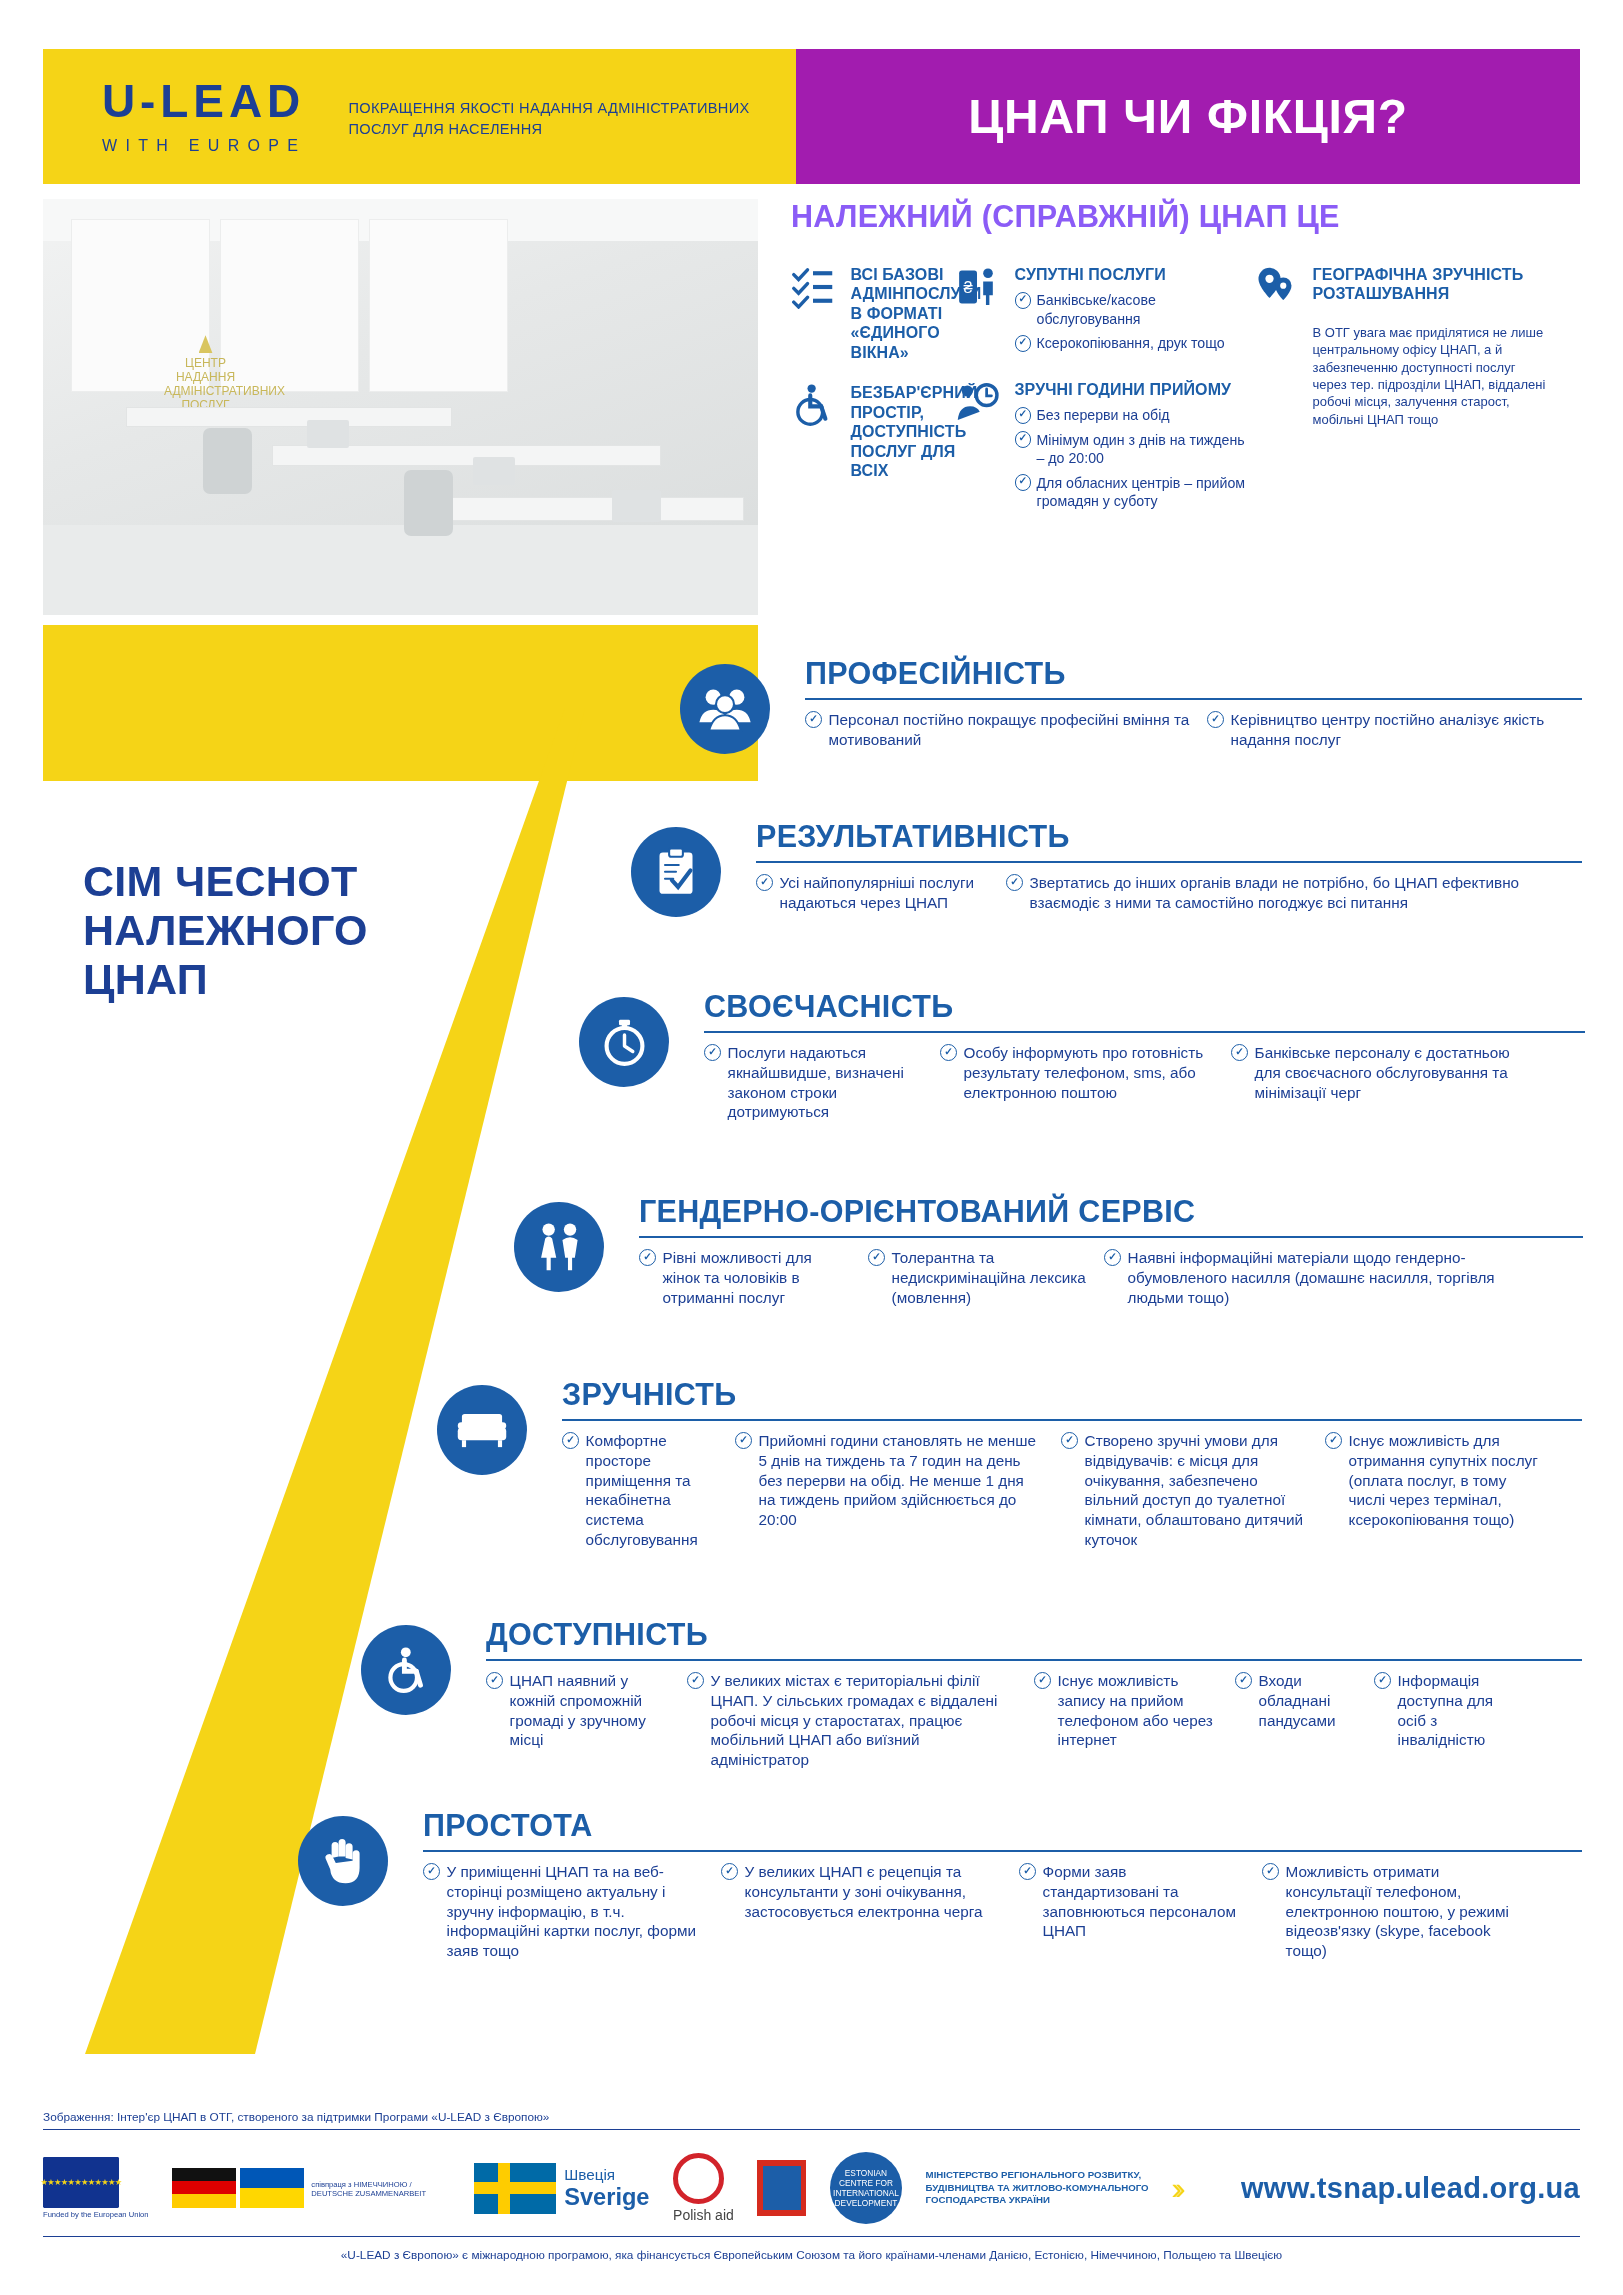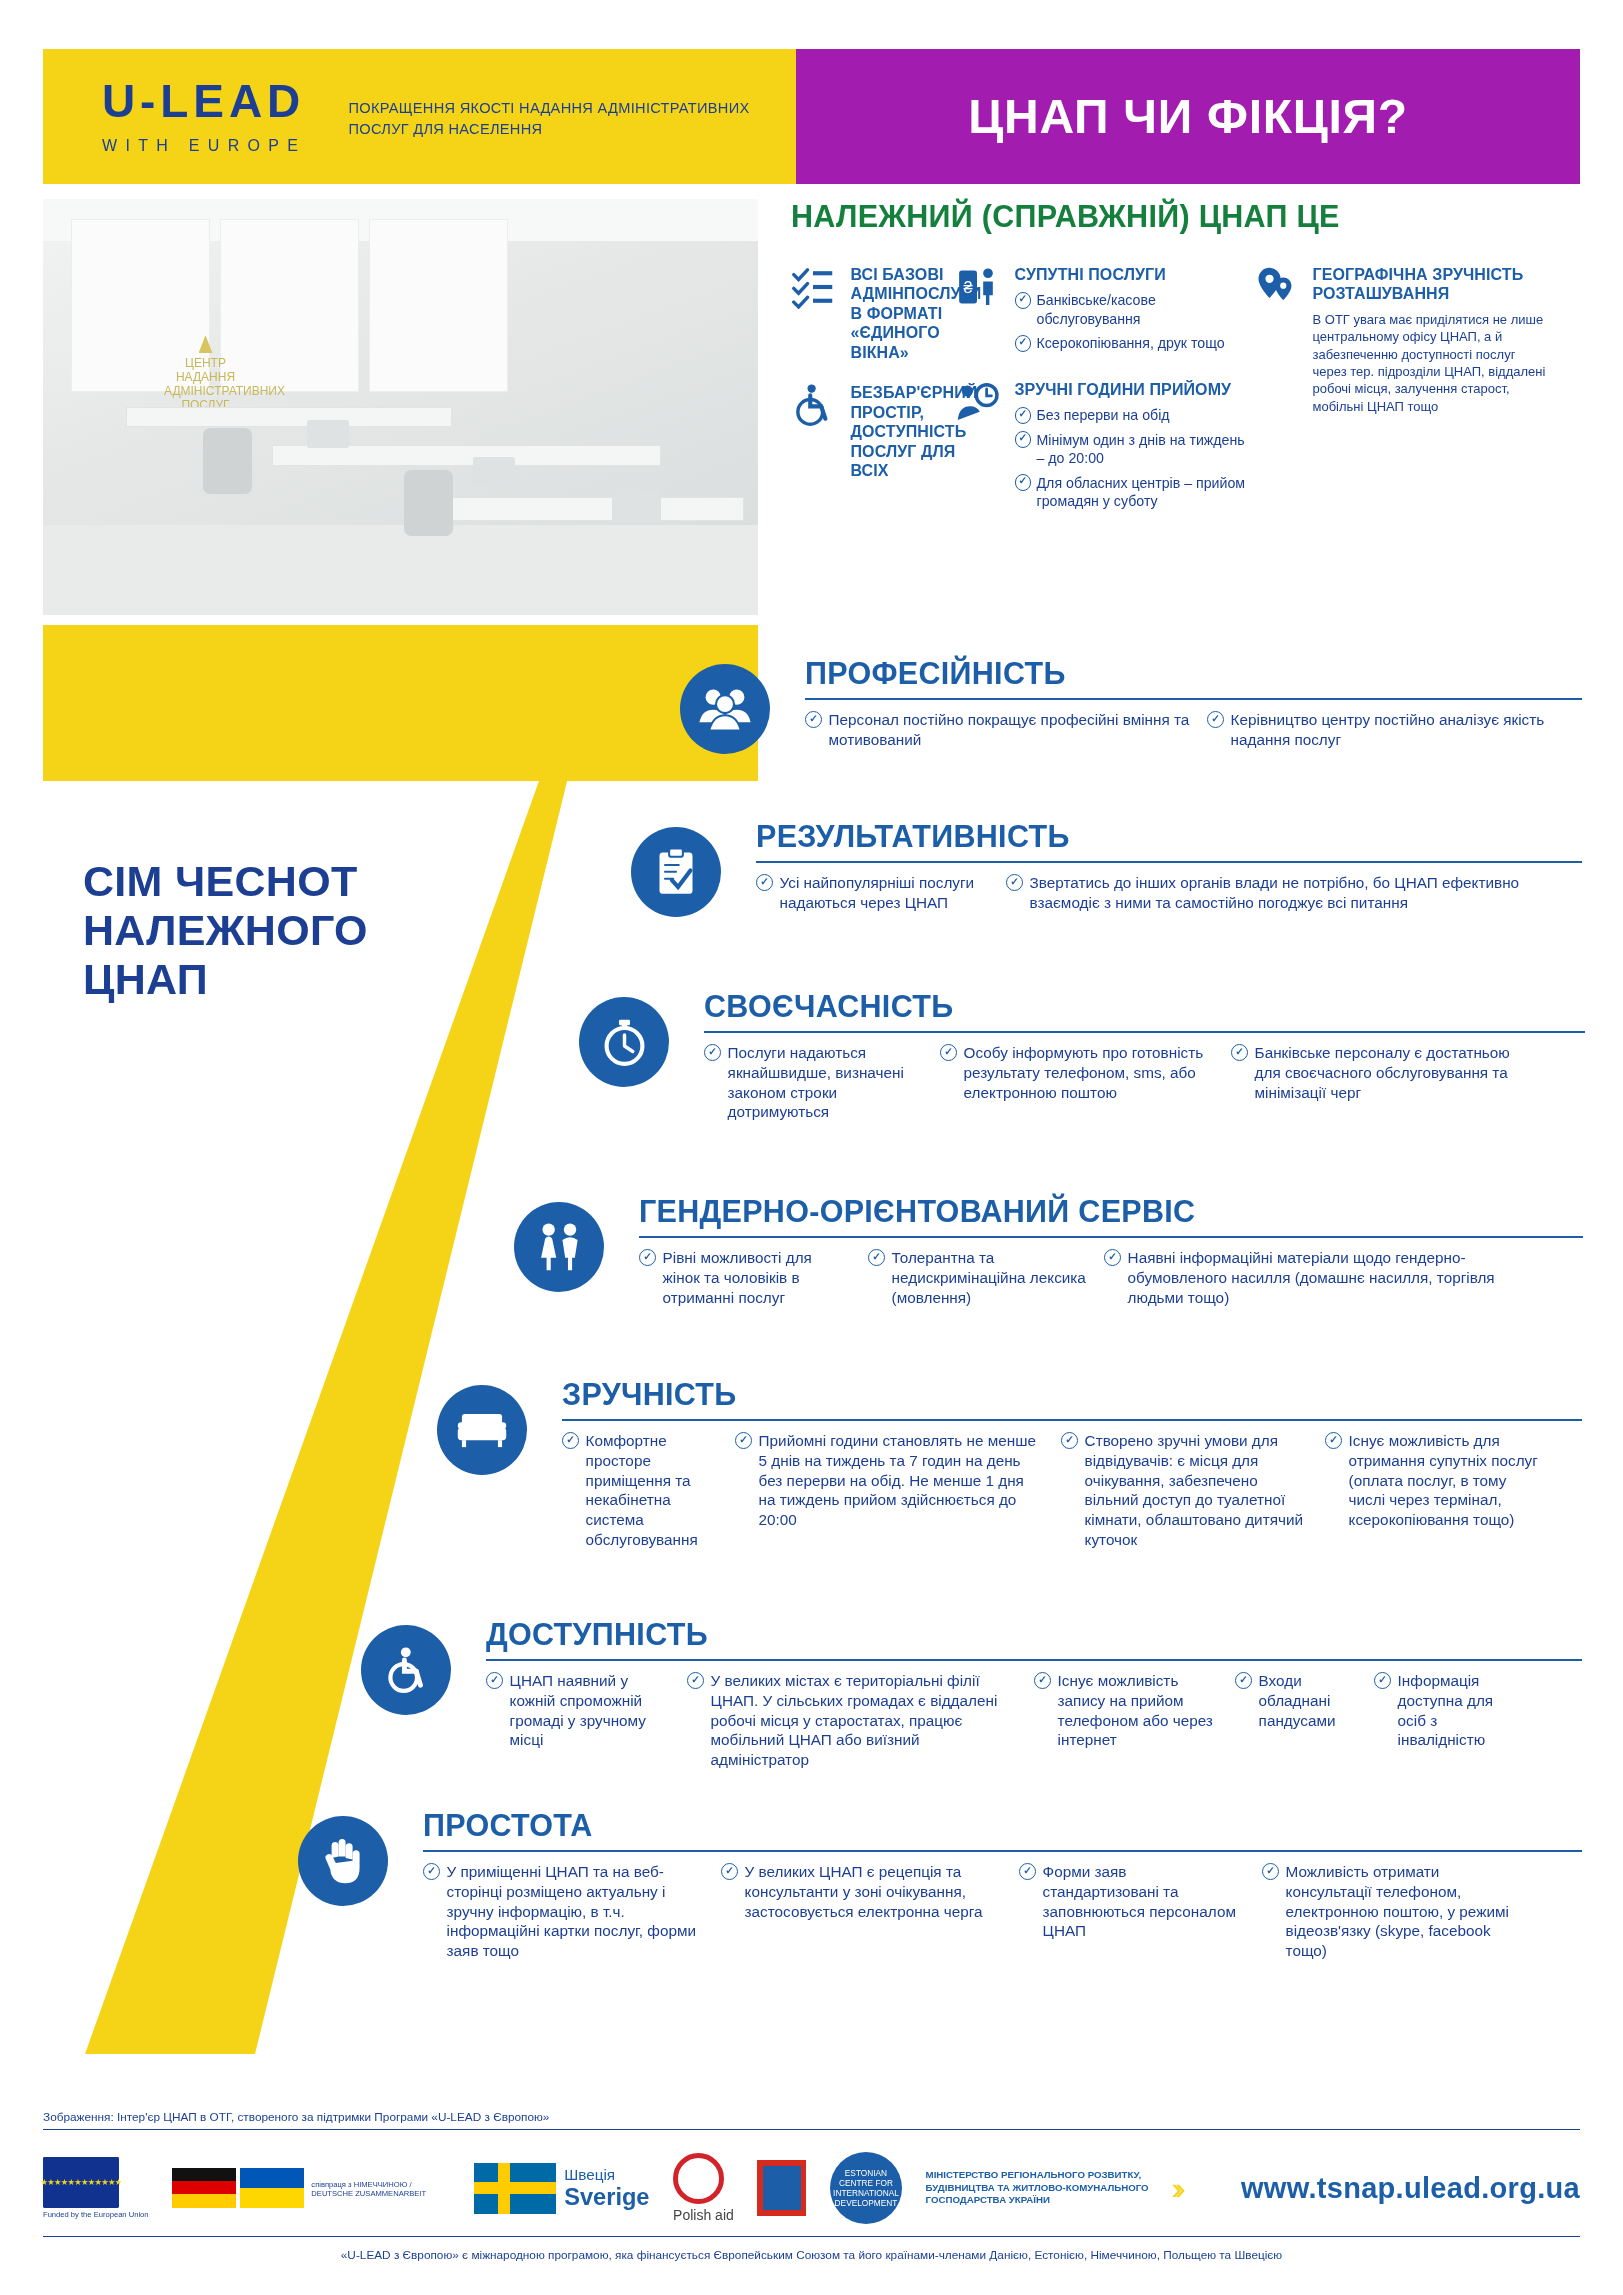--- a/index.html
+++ b/index.html
@@ -39,35 +39,35 @@
   .photo .d2 { left:229px; top:246px; width:389px; height:21px; }
   .photo .d3 { left:375px; top:298px; width:326px; height:23.6px; }
   .photo .mon { position:absolute; background:#dfe2e3; border-radius:2.1px; }
   .photo .floor { position:absolute; left:0; top:326px; width:715px; height:90px; background:#e9ebeb; }
   .photo .chair { position:absolute; width:49px; height:66px; background:#cfd3d4; border-radius:7px; }
   .photo .emb { position:absolute; left:121px; top:136px; width:83px; height:42px; color:#c8b75a; font-size:12px; text-align:center; }
   .photo .emb .tri { width:14px; height:18px; margin:0 auto 2.8px; background:#d9c55f;
      clip-path: polygon(50% 0, 100% 100%, 0 100%); }
 
   .topright { position:absolute; left:748px; top:15.3px; width:789px; }
-  .topright h2 { margin:0 0 30.5px 0; font-size:30.5px; color:#15803d; font-weight:bold; letter-spacing:0.3px; }
+  .topright h2 { margin:0 0 30.5px 0; font-size:30.5px; color:#8b5cf6; font-weight:bold; letter-spacing:0.3px; }
   .tr-grid { display:flex; gap:0; }
   .tr-col { }
   .tr-col.c1 { width:164px; }
   .tr-col.c2 { width:298px; }
   .tr-col.c3 { width:298px; }
 
   .feat { display:flex; gap:12.5px; margin-bottom:21px; }
   .feat .ico { width:47px; flex:0 0 47px; color:#1c5ea8; }
   .feat .ftxt { font-size:16px; font-weight:bold; line-height:1.22; color:#1c5ea8; letter-spacing:0.1px; }
   .bullets { list-style:none; margin:7px 0 0 0; padding:0; }
   .bullets li { position:relative; padding-left:22px; font-size:14.2px; line-height:1.32; color:#1c3f94; margin-bottom:5.6px; font-weight:normal; }
   .bullets li:before { content:"✓"; position:absolute; left:0; top:0.7px; color:#1c5ea8; font-size:10.4px;
       width:14.6px; height:14.6px; border:1.4px solid #1c5ea8; border-radius:50%; line-height:12.5px; text-align:center; font-weight:bold; }
-  .geo-text { font-size:13px; line-height:1.34; color:#1c3f94; margin-top:7px; }
+  .geo-text { font-size:13px; line-height:1.34; color:#1c3f94; margin-top:20px; }
 
   
   .seven { position:absolute; left:43px; top:625px; width:763px; height:1429px; }
   .seven .bar { position:absolute; left:0; top:0; width:715px; height:156px; background:#f5d417; }
   .seven .leg { position:absolute; left:42px; top:83px; width:500px; height:1346px; background:#f5d417;
       clip-path: polygon(96% 0, 100% 0, 34% 100%, 0 100%); }
   .seven-title { position:absolute; left:83px; top:857px; width:389px; font-size:43px; font-weight:bold;
       color:#1c3f94; line-height:1.14; letter-spacing:0.3px; }
 
   

